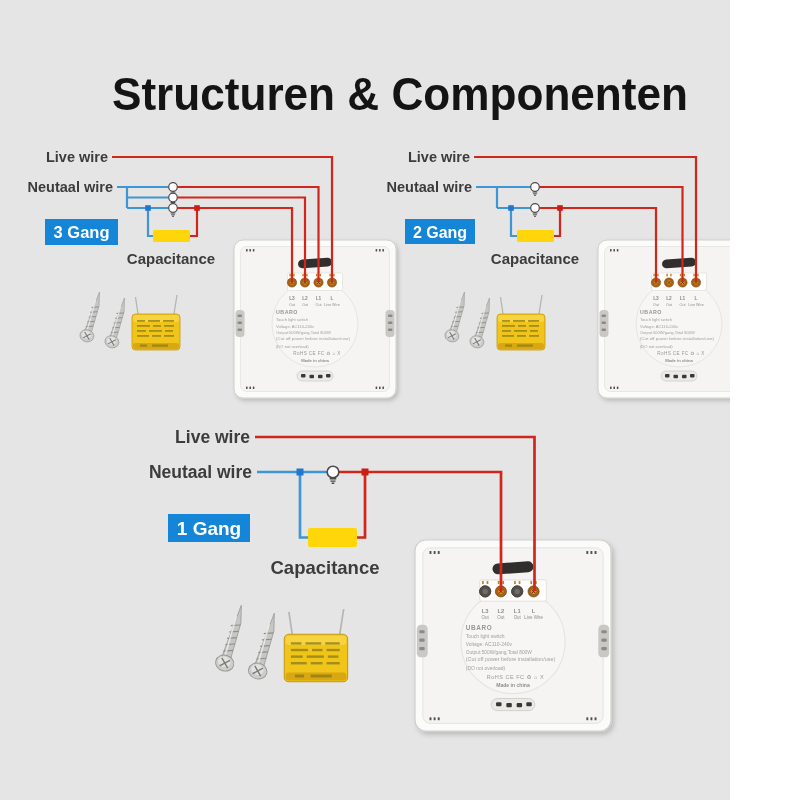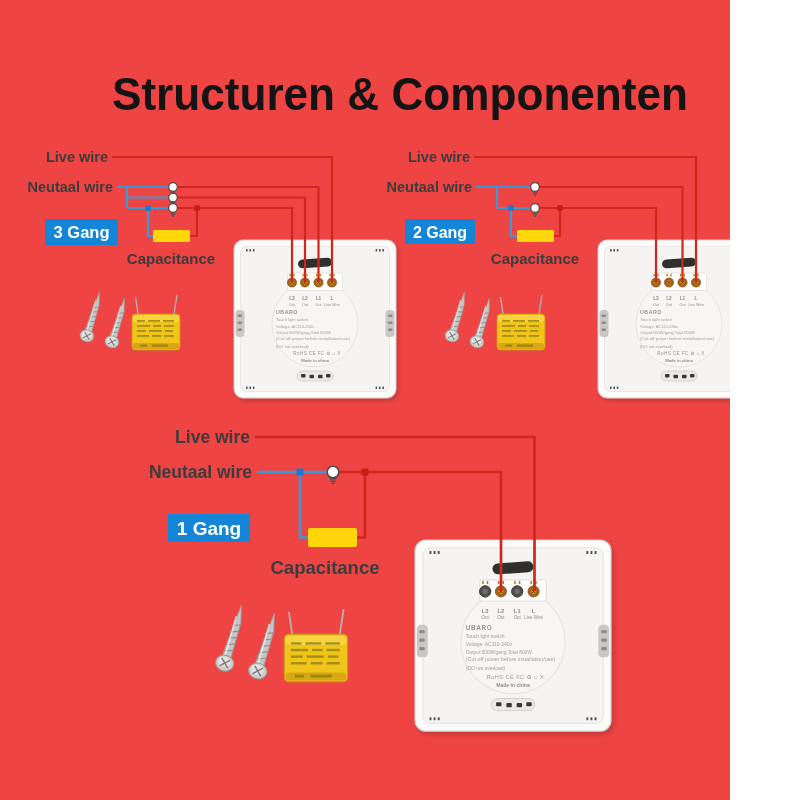--- a/index.html
+++ b/index.html
@@ -1,16 +1,16 @@
 <!DOCTYPE html>
 <html><head>
 <meta charset="utf-8">
 <style>
   html,body{margin:0;padding:0;background:#ffffff;}
-  #stage{width:730px;height:800px;position:relative;background:#ef4444;overflow:hidden;}
+  #stage{width:730px;height:800px;position:relative;background:#e5e5e5;overflow:hidden;}
   svg{display:block;}
   text{font-family:"Liberation Sans","DejaVu Sans",sans-serif;}
   .wire{fill:none;stroke-linecap:butt;stroke-linejoin:miter;}
 </style>
 </head>
 <body>
 
 <div id="stage">
 <svg width="800" height="800" viewBox="0 0 800 800">
 

